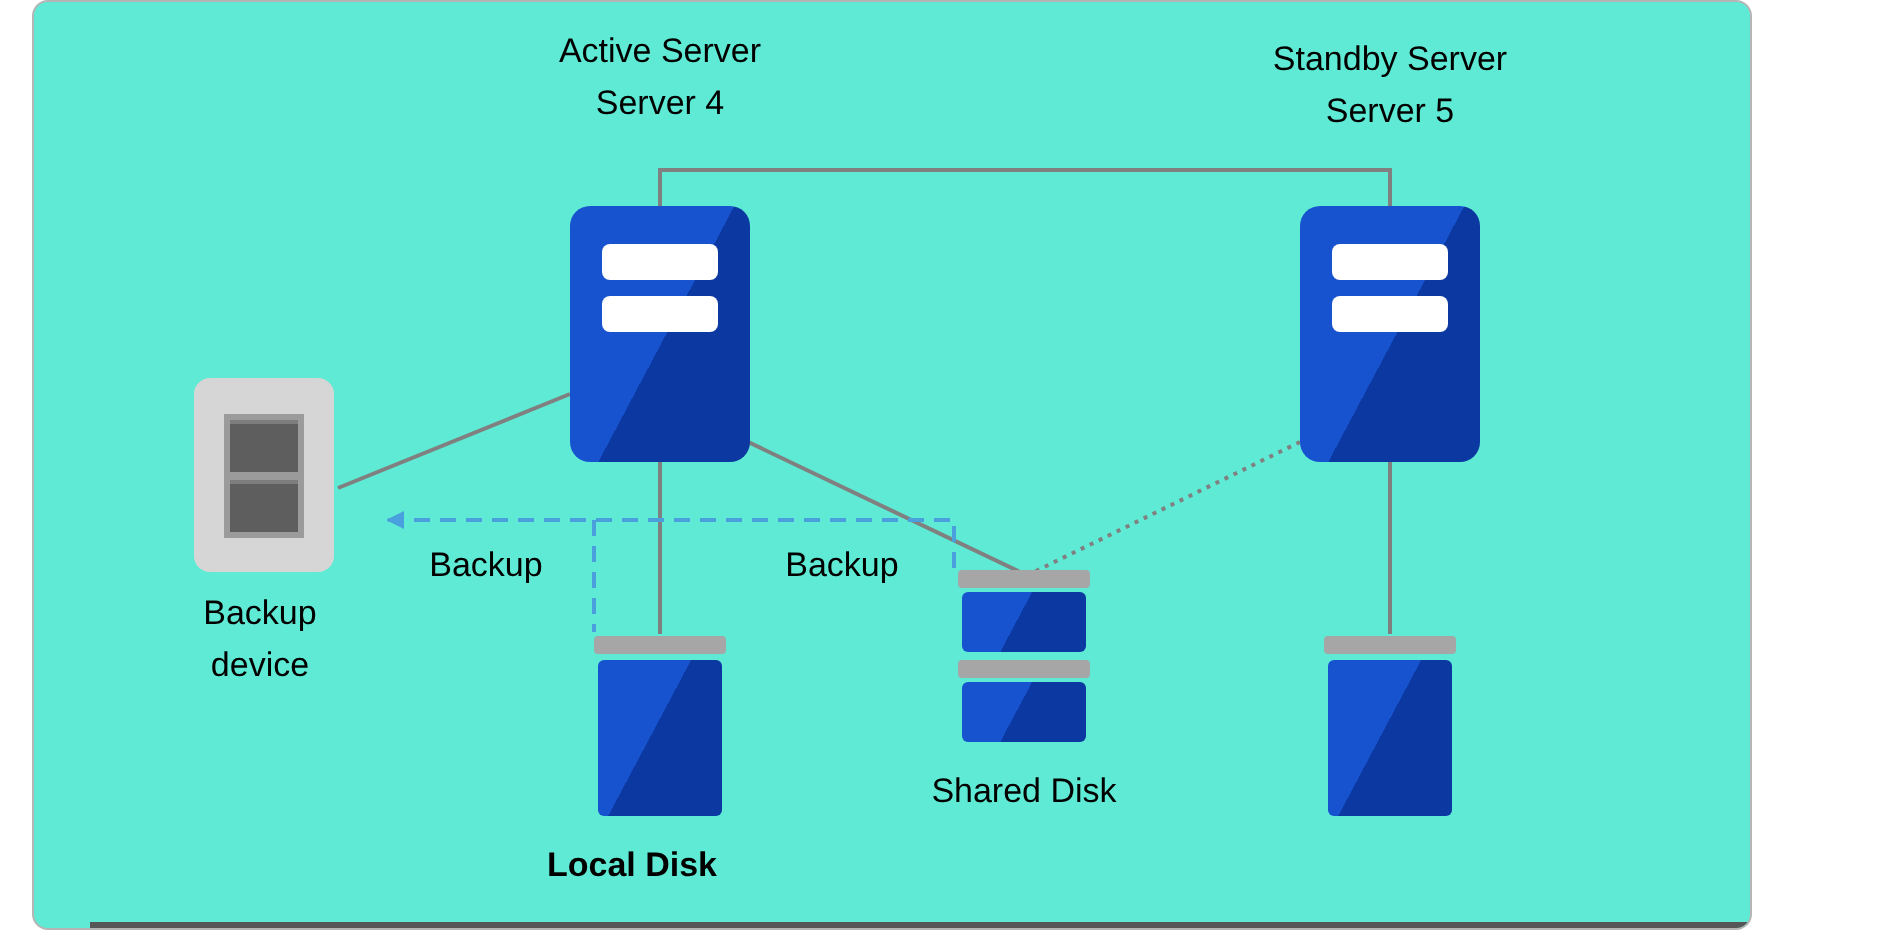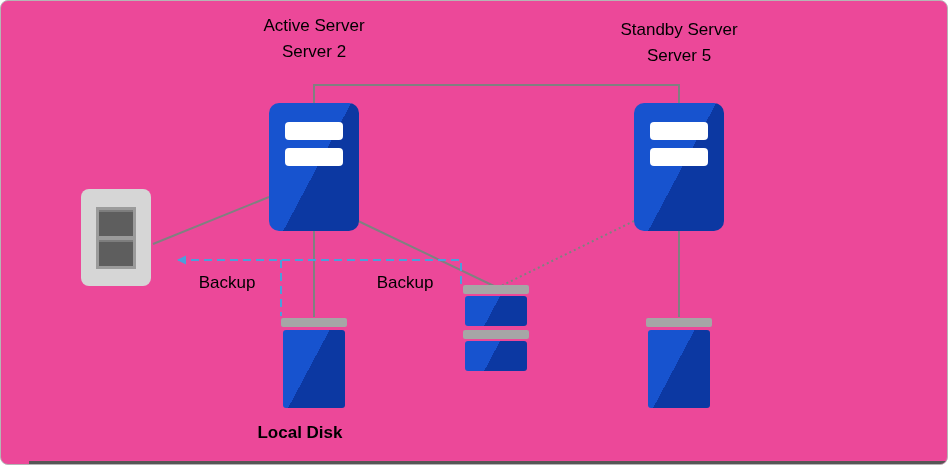--- a/index.html
+++ b/index.html
@@ -1,24 +1,25 @@
 <!DOCTYPE html>
 <html style="--server-blue-light: #1753cf; --server-blue-dark: #0c38a2; --disk-cap-gray: #a6a6a6; --device-gray: #d6d6d6; --device-slot-dark: #5e5e5e; --line-gray: #808080; --backup-blue: #4aa0dc;"><head>
 <meta charset="utf-8">
 <style>
   html,body { margin:0; padding:0; background:#ffffff; }
   .canvas {
     position:relative;
-    width:948px; height:465px;
-    background:#ec4899;
+    width:860px; height:465px;
+    background:#5eead4;
     border:1px solid #b5b5b5;
     border-radius:8px;
     overflow:hidden;
     font-family:"Liberation Sans", sans-serif;
     box-sizing:border-box;
+    margin-left:16px;
   }
   .edges { position:absolute; left:0; top:0; width:948px; height:465px; }
   .edge { fill:none; stroke:var(--line-gray,#808080); stroke-width:2; }
   .edge.dotted { stroke-dasharray:2 3; }
   .edge.backup { stroke:var(--backup-blue,#4aa0dc); stroke-dasharray:8 5; }
   .arrowhead { fill:var(--backup-blue,#4aa0dc); }
 
   .server {
     position:absolute; width:90px; height:128px; border-radius:10px;
     background:linear-gradient(118deg, var(--server-blue-light,#1753cf) 52%, var(--server-blue-dark,#0c38a2) 52%);
@@ -97,21 +98,21 @@
     <line class="edge" x1="678" y1="230" x2="678" y2="316"></line>
     <line class="edge" x1="355" y1="219" x2="493" y2="285"></line>
     <line class="edge dotted" x1="633" y1="220" x2="500" y2="285"></line>
     <line class="edge" x1="268" y1="196" x2="152" y2="243"></line>
     <path class="edge backup" d="M460,283 V259 H176" marker-end="url(#arrow)"></path>
     <line class="edge backup" x1="280" y1="259" x2="280" y2="315"></line>
   </svg>
 
   <div class="label" id="title1">
     <div>Active Server</div>
-    <div>Server 2</div>
+    <div>Server 4</div>
   </div>
 
   <div class="label" id="title2">
     <div>Standby Server</div>
     <div>Server 5</div>
   </div>
 
   <div class="server" id="server1">
     <div class="bar b1"></div>
     <div class="bar b2"></div>
@@ -121,33 +122,35 @@
     <div class="bar b1"></div>
     <div class="bar b2"></div>
   </div>
 
   <div id="backup-device">
     <div class="inner">
       <div class="slot s1"></div>
       <div class="slot s2"></div>
     </div>
   </div>
+  <div class="label" id="backup-device-label">Backup device</div>
 
   <div class="disk" id="local-disk">
     <div class="cap"></div>
     <div class="body"></div>
   </div>
   <div class="label" id="local-disk-label">Local Disk</div>
 
   <div id="shared-disk">
     <div class="cap"></div>
     <div class="sbody"></div>
     <div class="cap"></div>
     <div class="sbody"></div>
   </div>
+  <div class="label" id="shared-disk-label">Shared Disk</div>
 
   <div class="disk" id="standby-disk">
     <div class="cap"></div>
     <div class="body"></div>
   </div>
 
   <div class="label" id="backup-label-left">Backup</div>
   <div class="label" id="backup-label-right">Backup</div>
 
   <div class="bottom-rule"></div>

